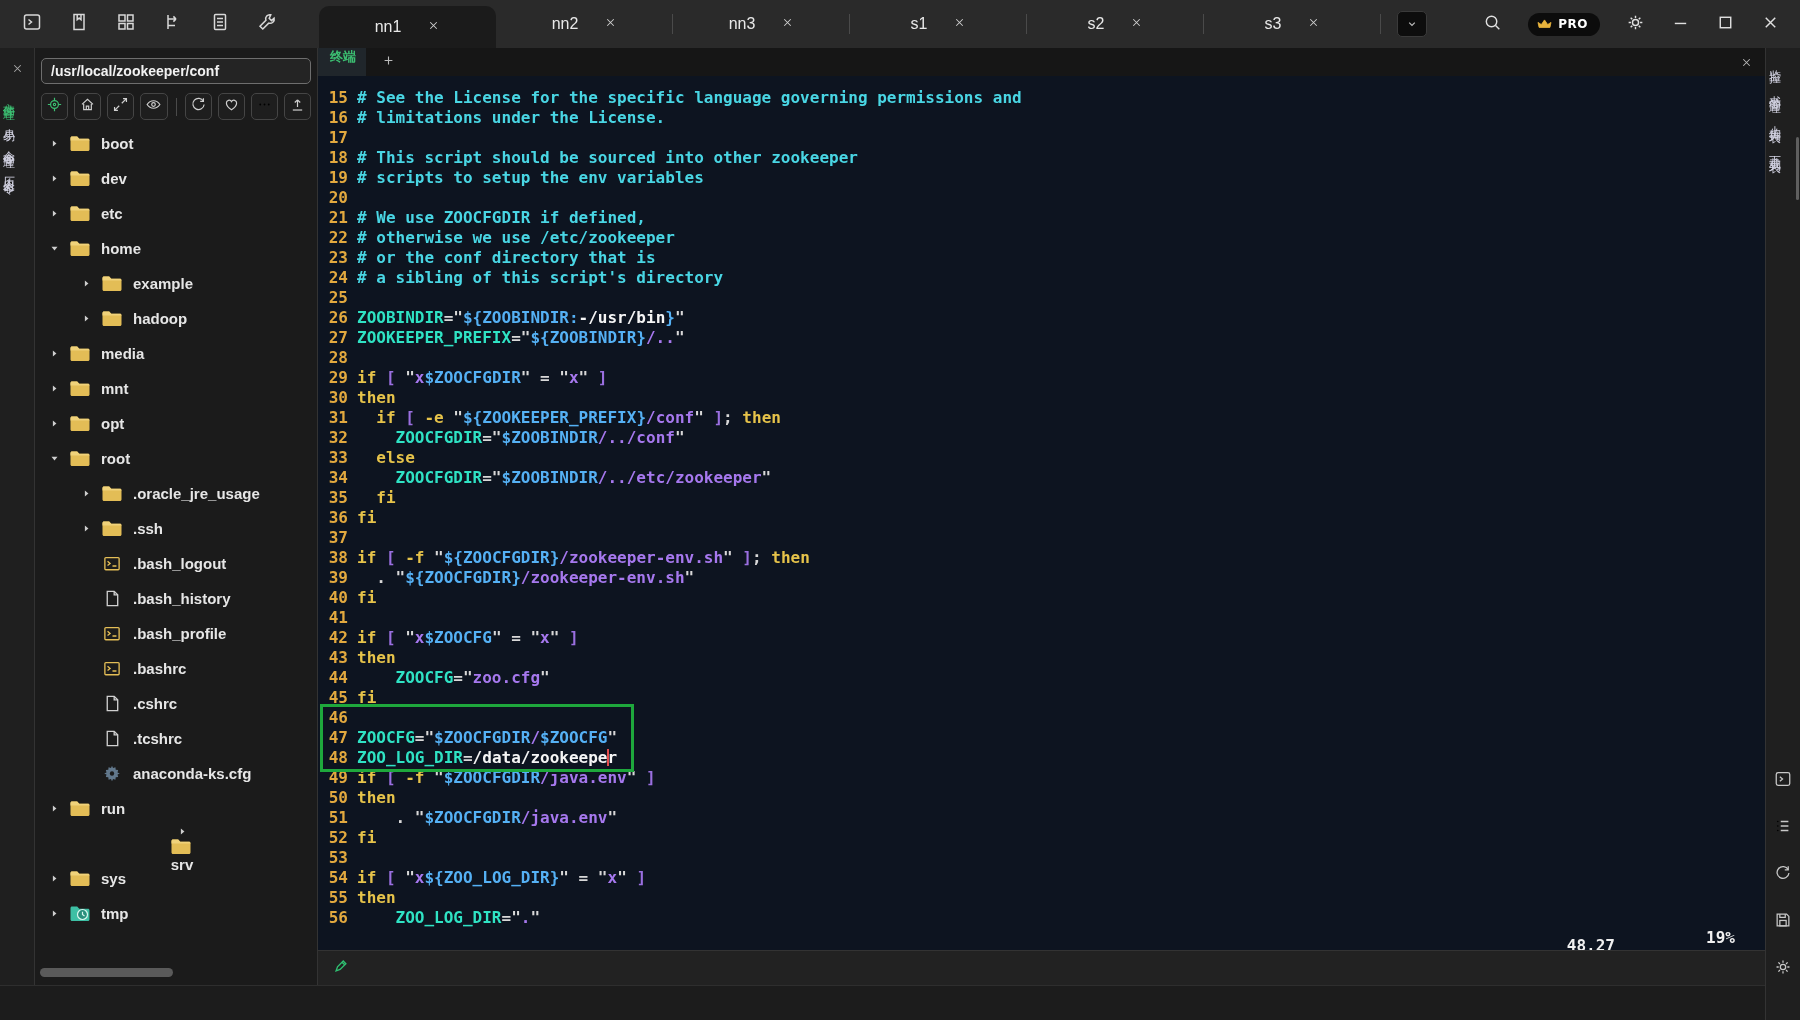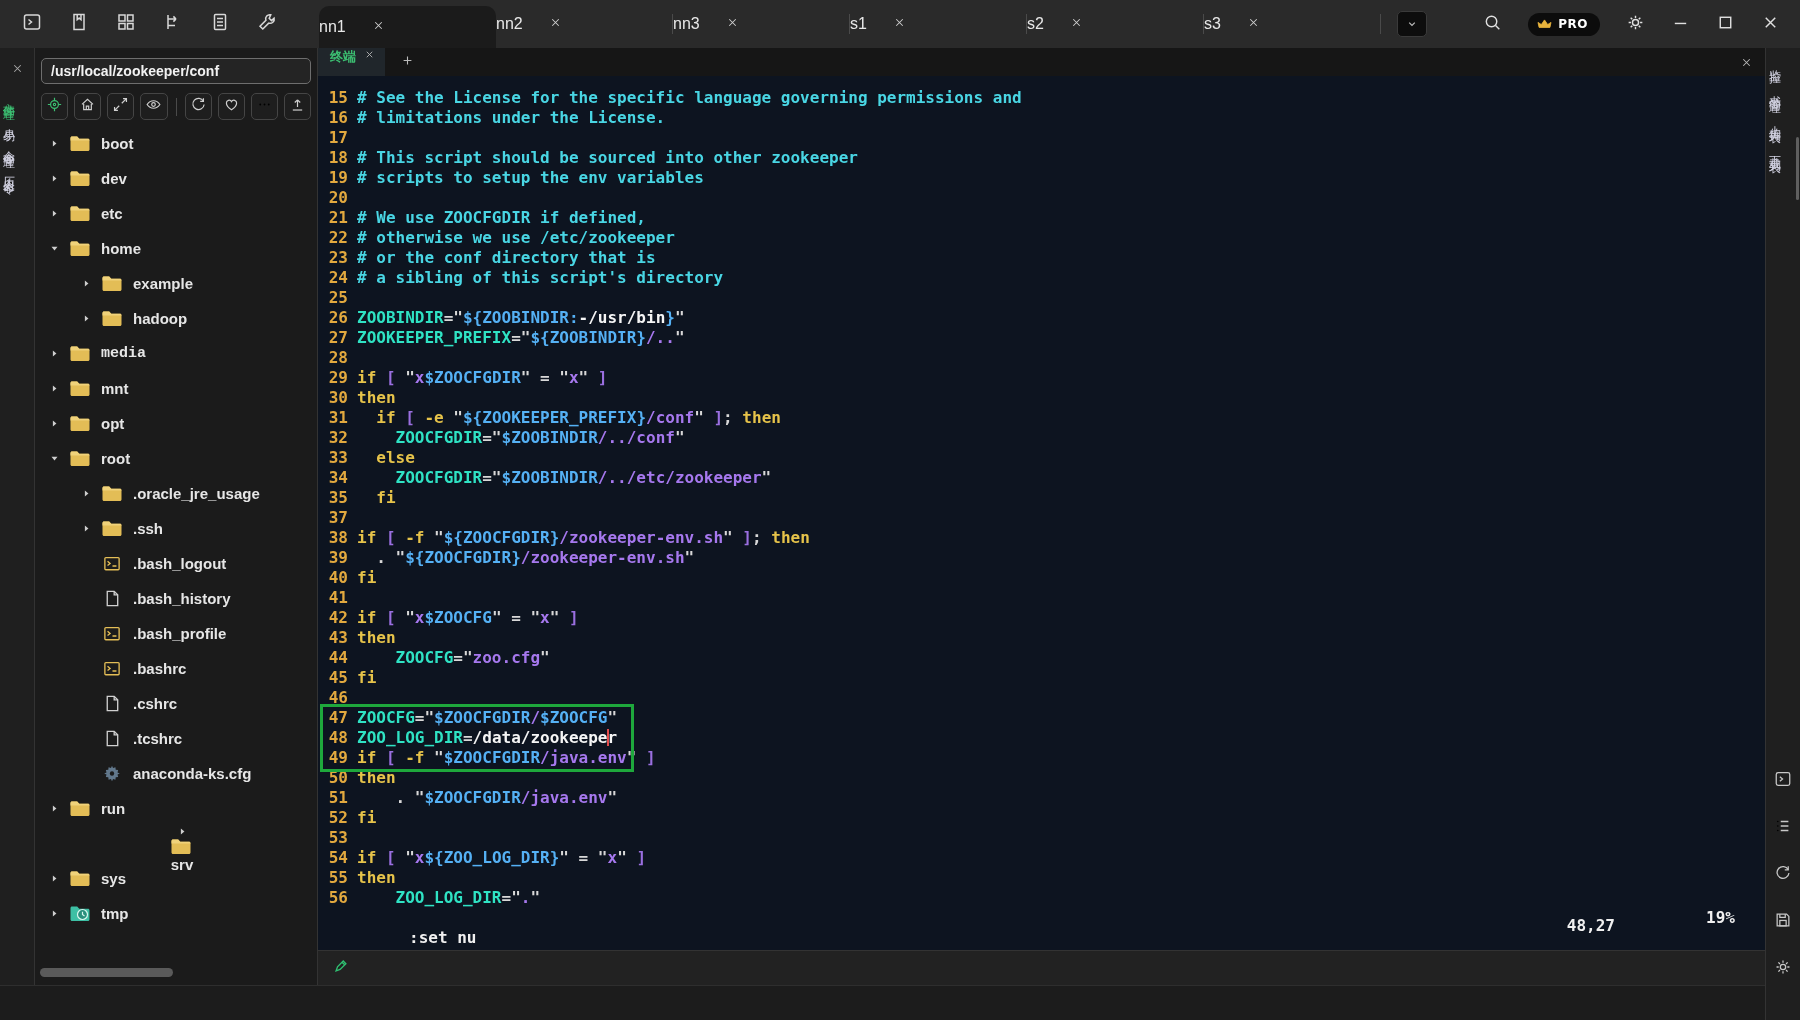--- a/index.html
+++ b/index.html
@@ -4,21 +4,21 @@
 <style>
   * { margin:0; padding:0; box-sizing:border-box; }
   body { background:#000; font-family:"Liberation Sans", sans-serif; }
   .window { position:relative; width:1800px; height:1020px; background:#262626; overflow:hidden; }
 
   
   .topbar { position:absolute; left:0; top:0; width:1800px; height:48px; background:#2a2a2a; display:flex; align-items:center; }
   .tb-icons { display:flex; align-items:center; gap:27px; padding-left:22px; }
   .tb-icons .ic svg { width:20px; height:20px; stroke:#d8d8d8; fill:none; stroke-width:1.5; }
   .tabs { display:flex; align-items:flex-end; height:48px; margin-left:42px; }
-  .tab { position:relative; width:177px; height:48px; display:flex; align-items:center; gap:26px; color:#e8e8e8; font-size:16px; }
+  .tab { position:relative; width:177px; height:48px; display:flex; align-items:center; justify-content:center; gap:26px; color:#e8e8e8; font-size:16px; }
   .tab.active { background:#1b1b1b; border-radius:10px 10px 0 0; height:42px; margin-top:6px; }
   .tab:not(.active)::after { content:""; position:absolute; right:0; top:14px; height:20px; width:1px; background:#4a4a4a; }
   .tab .x svg { width:13px; height:13px; stroke:#cfcfcf; stroke-width:1.6; }
   .tab-drop { width:30px; height:26px; margin:0 0 0 16px; background:#0d0d0d; border:1px solid #3a3a3a; border-radius:5px; display:flex; align-items:center; justify-content:center; align-self:center; }
   .tab-drop svg { width:14px; height:14px; stroke:#bbb; fill:none; stroke-width:1.8; }
   .tb-right { margin-left:auto; display:flex; align-items:center; gap:26px; padding-right:20px; }
   .tb-right .ic svg { width:19px; height:19px; stroke:#e0e0e0; fill:none; stroke-width:1.5; }
   .pro-badge { display:flex; align-items:center; gap:5px; background:#0c0c0c; border-radius:13px; padding:4px 12px 4px 8px; }
   .pro-badge svg { width:17px; height:15px; }
   .pro-badge .pro-txt { color:#fff; font-size:12px; font-weight:bold; font-family:"DejaVu Sans", sans-serif; letter-spacing:0.5px; }
@@ -43,21 +43,21 @@
   .trow { height:35px; display:flex; align-items:center; color:#e6e6e6; font-size:15px; font-weight:600; }
   .trow .chev { width:14px; display:flex; justify-content:center; }
   .trow .chev svg { width:11px; height:11px; }
   .trow .ticon { margin:0 10px 0 8px; display:flex; }
   .trow .ticon svg { width:22px; height:19px; }
   .hsb { position:absolute; left:5px; bottom:8px; width:133px; height:9px; border-radius:5px; background:#5a5a5a; }
 
   
   .editorcol { position:absolute; left:318px; top:48px; width:1447px; height:937px; background:#161616; }
   .termstrip { height:28px; background:#161616; display:flex; align-items:center; position:relative; }
-  .termtab { display:flex; align-items:flex-start; gap:8px; background:#20262b; height:28px; padding:0 10px 0 12px; font-size:13px; color:#3cbf72; font-weight:bold; }
+  .termtab { display:flex; align-items:flex-start; gap:8px; background:#20262b; height:28px; padding:0 10px 0 12px; font-size:13px; color:#3cbf72; font-weight:bold;flex-direction:column; }
   .termtab .x svg { width:11px; height:11px; stroke:#b8b8b8; stroke-width:1.6; }
   .termplus { margin-left:16px; }
   .termplus svg { width:13px; height:13px; stroke:#bbb; stroke-width:1.7; }
   .termclose { position:absolute; right:12px; top:7px; }
   .termclose svg { width:13px; height:13px; stroke:#b8b8b8; stroke-width:1.6; }
 
   .editor { position:relative; height:874px; background:#0d1420; font-family:"DejaVu Sans Mono", monospace; font-size:16px; font-weight:600; line-height:20px; padding-top:12px; overflow:hidden; }
   .cl { height:20px; white-space:pre; }
   .ln { display:inline-block; width:30px; text-align:right; margin-right:9px; color:#e2a93f; }
   .cm { color:#49d6e4; } .kw { color:#e6c34a; } .br { color:#9a6fe0; }
@@ -333,21 +333,21 @@
             </svg>
           </span>
           <span class="ticon">
             <svg viewBox="0 0 22 19">
               <path fill="#e3bd56" stroke="none" d="M1.5 4c0-.8.7-1.5 1.5-1.5h5.2l2 2.3h8.8c.8 0 1.5.7 1.5 1.5v9.2c0 .8-.7 1.5-1.5 1.5H3c-.8 0-1.5-.7-1.5-1.5z"></path>
               <path fill="#f0d27a" stroke="none" d="M1.5 6.6h19V6.3c0-.8-.7-1.5-1.5-1.5h-8.8l-2-2.3H3c-.8 0-1.5.7-1.5 1.5z"></path>
             </svg>
           </span>
           <span>hadoop</span>
         </div>
-        <div class="trow" style="padding-left: 12px; font-family: Liberation Mono, monospace;">
+        <div class="trow" style="padding-left: 12px;">
           <span class="chev">
             <svg viewBox="0 0 20 20">
               <path d="M7 4.5l6.5 5.5L7 15.5z" fill="#cfcfcf" stroke="none"></path>
             </svg>
           </span>
           <span class="ticon">
             <svg viewBox="0 0 22 19">
               <path fill="#e3bd56" stroke="none" d="M1.5 4c0-.8.7-1.5 1.5-1.5h5.2l2 2.3h8.8c.8 0 1.5.7 1.5 1.5v9.2c0 .8-.7 1.5-1.5 1.5H3c-.8 0-1.5-.7-1.5-1.5z"></path>
               <path fill="#f0d27a" stroke="none" d="M1.5 6.6h19V6.3c0-.8-.7-1.5-1.5-1.5h-8.8l-2-2.3H3c-.8 0-1.5.7-1.5 1.5z"></path>
             </svg>
@@ -586,20 +586,21 @@
           <div class="cl"><span class="ln">26</span><span class="vr">ZOOBINDIR</span><span class="pn">="</span><span class="vu">${ZOOBINDIR:</span><span class="wt">-/usr/bin</span><span class="vu">}</span><span class="pn">"</span></div>
           <div class="cl"><span class="ln">27</span><span class="vr">ZOOKEEPER_PREFIX</span><span class="pn">="</span><span class="vu">${ZOOBINDIR}</span><span class="st">/..</span><span class="pn">"</span></div>
           <div class="cl"><span class="ln">28</span></div>
           <div class="cl"><span class="ln">29</span><span class="kw">if </span><span class="br">[ </span><span class="pn">"</span><span class="st">x</span><span class="vu">$ZOOCFGDIR</span><span class="pn">" = "</span><span class="st">x</span><span class="pn">" </span><span class="br">]</span></div>
           <div class="cl"><span class="ln">30</span><span class="kw">then</span></div>
           <div class="cl"><span class="ln">31</span><span class="pn">  </span><span class="kw">if </span><span class="br">[ </span><span class="kw">-e </span><span class="pn">"</span><span class="vu">${ZOOKEEPER_PREFIX}</span><span class="st">/conf</span><span class="pn">" </span><span class="br">]</span><span class="pn">; </span><span class="kw">then</span></div>
           <div class="cl"><span class="ln">32</span><span class="pn">    </span><span class="vr">ZOOCFGDIR</span><span class="pn">="</span><span class="vu">$ZOOBINDIR</span><span class="st">/../conf</span><span class="pn">"</span></div>
           <div class="cl"><span class="ln">33</span><span class="pn">  </span><span class="kw">else</span></div>
           <div class="cl"><span class="ln">34</span><span class="pn">    </span><span class="vr">ZOOCFGDIR</span><span class="pn">="</span><span class="vu">$ZOOBINDIR</span><span class="st">/../etc/zookeeper</span><span class="pn">"</span></div>
           <div class="cl"><span class="ln">35</span><span class="pn">  </span><span class="kw">fi</span></div>
+          <div class="cl"><span class="ln">36</span><span class="kw">fi</span></div>
           <div class="cl"><span class="ln">37</span></div>
           <div class="cl"><span class="ln">38</span><span class="kw">if </span><span class="br">[ </span><span class="kw">-f </span><span class="pn">"</span><span class="vu">${ZOOCFGDIR}</span><span class="st">/zookeeper-env.sh</span><span class="pn">" </span><span class="br">]</span><span class="pn">; </span><span class="kw">then</span></div>
           <div class="cl"><span class="ln">39</span><span class="pn">  . "</span><span class="vu">${ZOOCFGDIR}</span><span class="st">/zookeeper-env.sh</span><span class="pn">"</span></div>
           <div class="cl"><span class="ln">40</span><span class="kw">fi</span></div>
           <div class="cl"><span class="ln">41</span></div>
           <div class="cl"><span class="ln">42</span><span class="kw">if </span><span class="br">[ </span><span class="pn">"</span><span class="st">x</span><span class="vu">$ZOOCFG</span><span class="pn">" = "</span><span class="st">x</span><span class="pn">" </span><span class="br">]</span></div>
           <div class="cl"><span class="ln">43</span><span class="kw">then</span></div>
           <div class="cl"><span class="ln">44</span><span class="pn">    </span><span class="vr">ZOOCFG</span><span class="pn">="</span><span class="st">zoo.cfg</span><span class="pn">"</span></div>
           <div class="cl"><span class="ln">45</span><span class="kw">fi</span></div>
           <div class="cl"><span class="ln">46</span></div>

